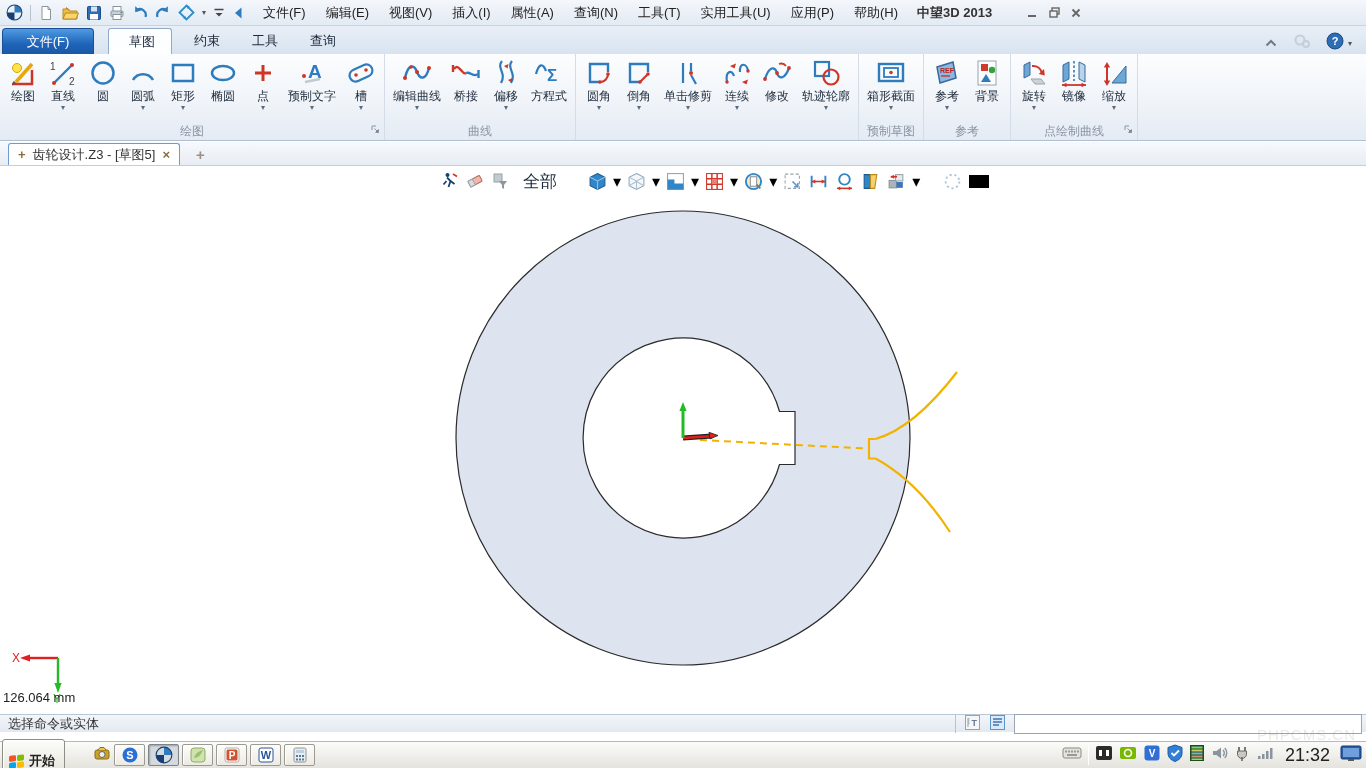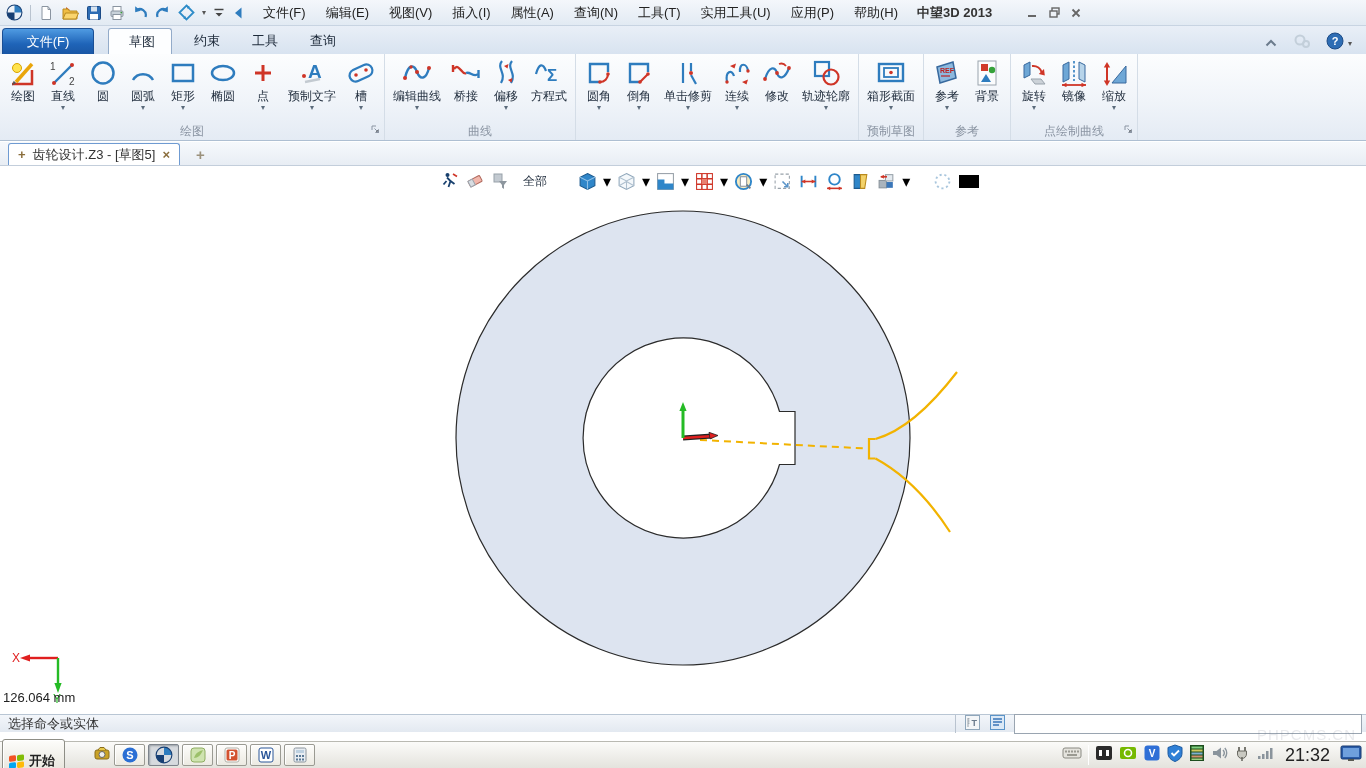--- a/index.html
+++ b/index.html
@@ -51,21 +51,21 @@
     display:flex; align-items:flex-end; }
   .dtab { margin-left:8px; height:22px; background:#fff; border:1px solid #6f9bd2; border-bottom:none;
     border-radius:3px 3px 0 0; display:flex; align-items:center; gap:7px; padding:0 9px; font-size:13px; color:#333; }
   .dtab .pin, .dtab .cls { color:#8a6d3b; font-weight:bold; font-size:13px; }
   .newtab { margin-left:10px; height:22px; display:flex; align-items:center; color:#9b917c; font-size:15px; font-weight:bold; padding:0 6px; }
 
   
   #canvas { left:0; top:166px; width:1366px; height:548px; background:#ffffff; }
   #da-toolbar { position:absolute; left:440px; top:3px; height:24px; display:flex; align-items:center; gap:5px; }
   .dai { display:flex; align-items:center; justify-content:center; height:22px; padding:0 1px; }
-  .da-label { font-size:12px; color:#1d2a3a; padding:0 8px; }
+  .da-label { font-size:17px; color:#1d2a3a; padding:0 8px; }
   .da-gap { width:12px; }
 
   
   #statusbar { left:0; top:714px; width:1366px; height:18px;
     background:linear-gradient(#f3f6fa,#e3e9f1); border-top:1px solid #b9c6d4;
     display:flex; align-items:center; font-size:13px; color:#333; }
   #statusbar .msg { padding-left:8px; }
   .sb-right { margin-left:auto; display:flex; align-items:center; gap:8px; padding-right:4px; }
   .sb-sep { width:1px; height:18px; background:#b9c3cf; }
   .cmd-input { width:348px; height:20px; border:1px solid #9aa5b1; background:#fff; font-size:12px; padding:0 4px; }

